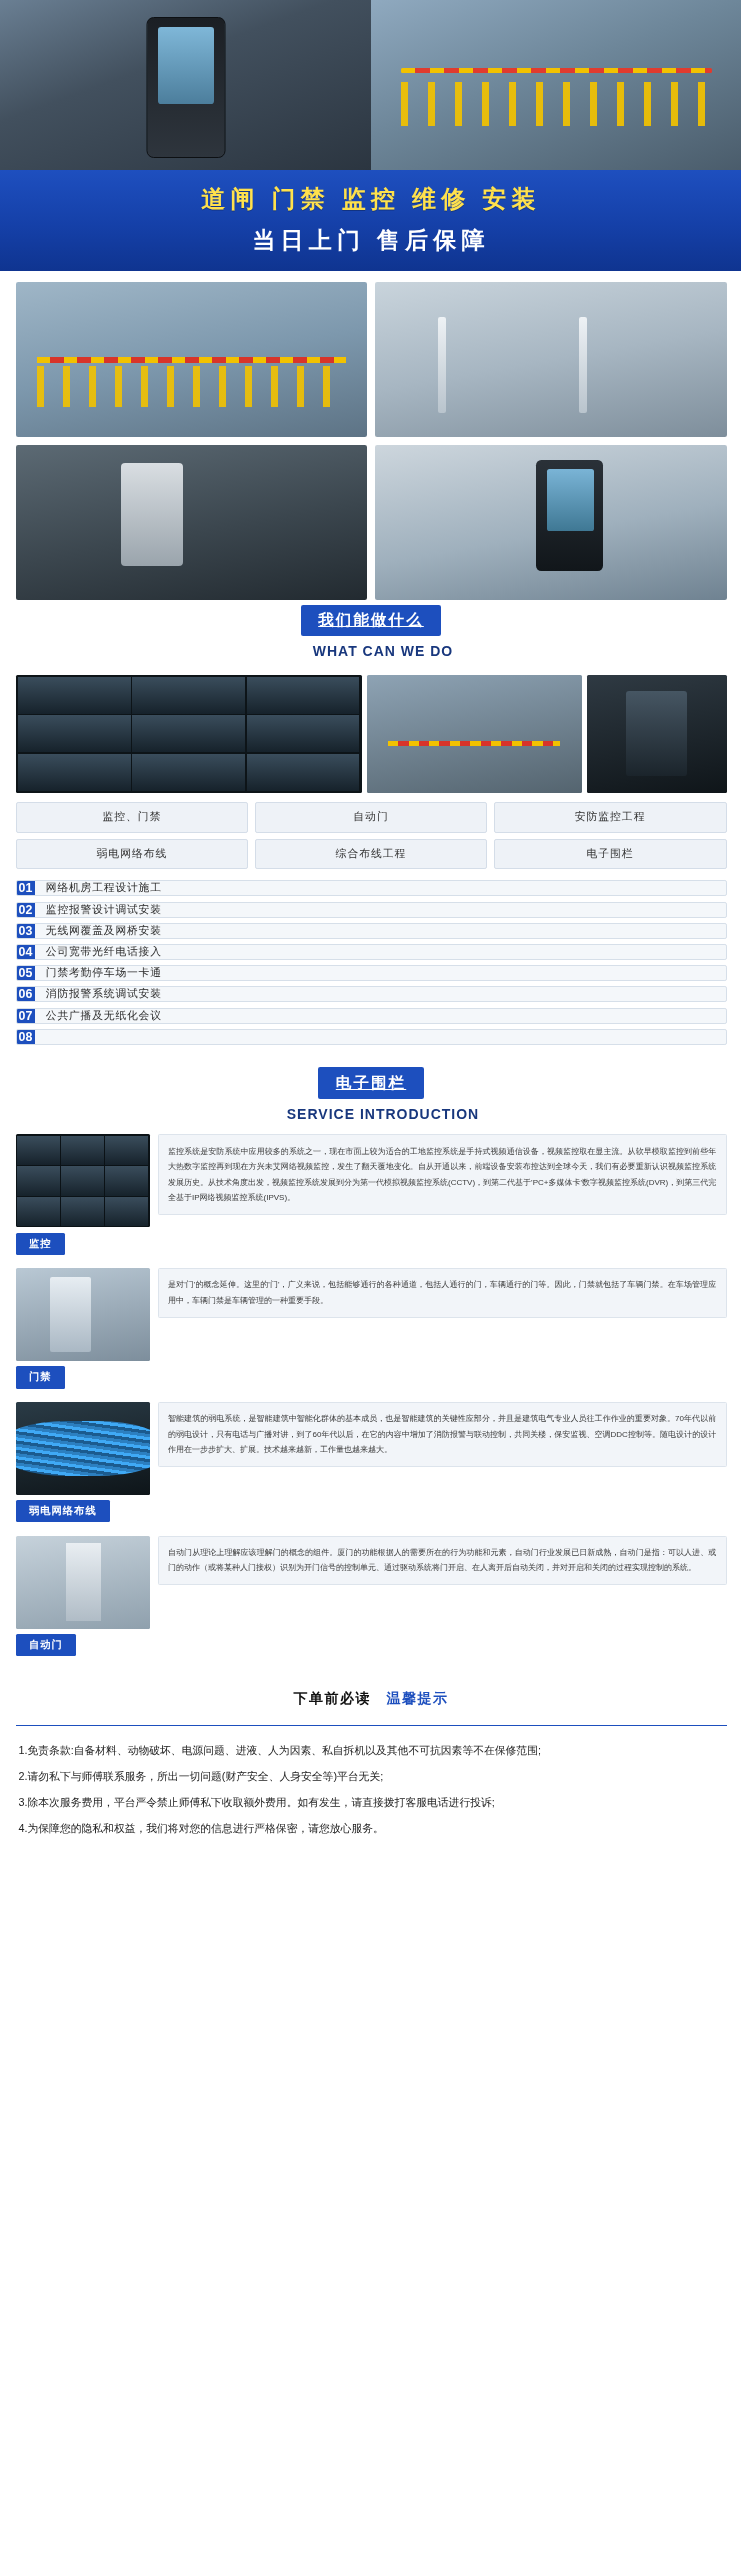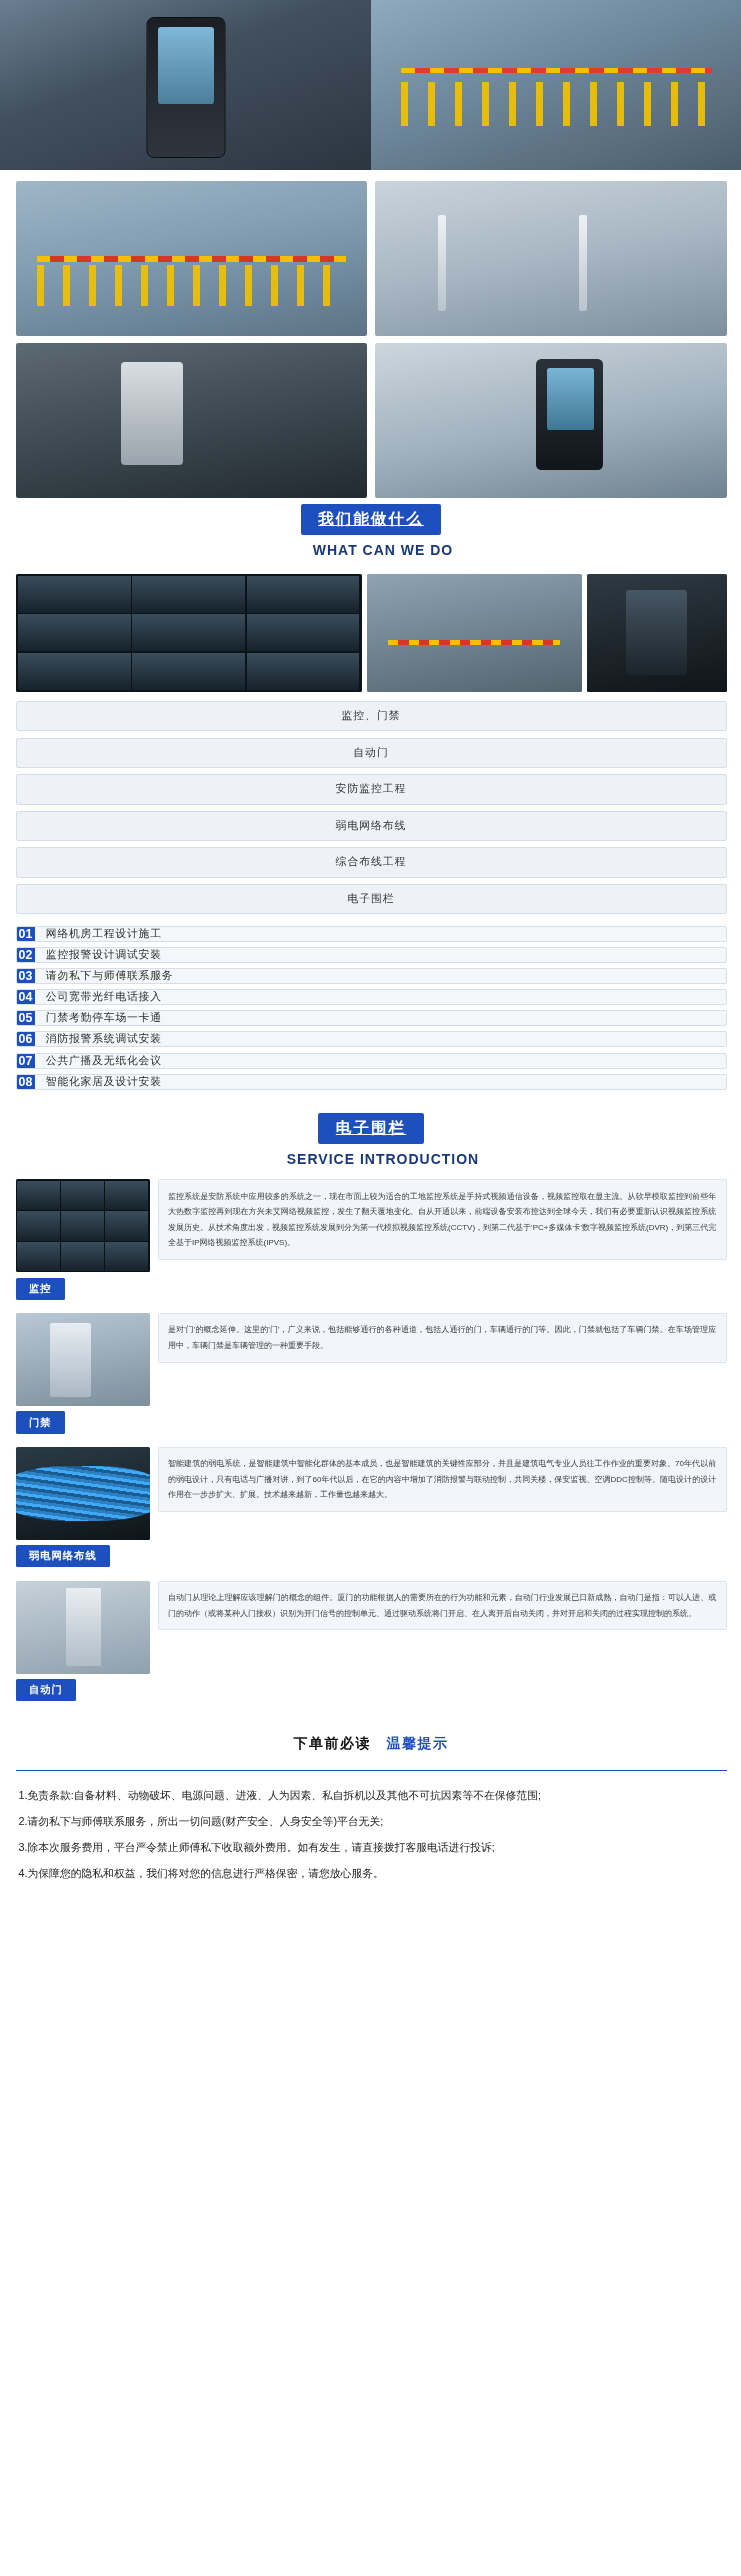--- a/index.html
+++ b/index.html
@@ -101,21 +101,21 @@
     background:linear-gradient(170deg,#8ea3b4,#54646f); position:relative;}
   .cctv-mid::after{content:"";position:absolute;left:10%;top:56%;width:80%;height:5.2px;
     background:repeating-linear-gradient(90deg,#f2c200 0 10.3px,#d8342a 10.3px 20.6px);}
   .cctv-small { flex:.55; height:118px; border-radius:1.5px;
     background:linear-gradient(170deg,#2f3a43,#0f1519); position:relative;}
   .cctv-small::after{content:"";position:absolute;left:28%;top:14%;width:44%;height:72%;
     background:linear-gradient(180deg,#465663,#1b242b);border-radius:3.1px;}
 
   
   .tag-grid {
-    display:grid; grid-template-columns:repeat(1,1fr); gap:6.2px;
+    display:grid; grid-template-columns:repeat(3,1fr); gap:6.2px;
     padding:9.3px 15.5px 0;
   }
   .tag {
     background:#eef2f7; border:0.5px solid #d4dde8; border-radius:2.1px;
     text-align:center; font-size:10.8px; color:#333; padding:7.2px 0; letter-spacing:1px;
   }
 
   
   .num-list { padding:11.3px 15.5px 0; }
   .num-item {
@@ -166,20 +166,24 @@
 </head>
 <body>
 
 <div class="page">
 
   <div class="hero-photos">
     <div class="hero-photo hp1"></div>
     <div class="hero-photo hp2"></div>
   </div>
 
+  <div class="hero-banner">
+    <div class="hero-line1">道闸 门禁 监控 维修 安装</div>
+    <div class="hero-line2">当日上门 售后保障</div>
+  </div>
 
   <div class="photo-grid">
     <div class="gphoto g1"></div>
     <div class="gphoto g2"></div>
     <div class="gphoto g3"></div>
     <div class="gphoto g4"></div>
   </div>
 
   <div class="sec-title-wrap">
     <div class="sec-title-cn">我们能做什么</div>
@@ -215,41 +219,40 @@
     <div class="num-item">
       <div class="num-badge">01</div>
       <div class="num-text">网络机房工程设计施工</div>
     </div>
     <div class="num-item">
       <div class="num-badge">02</div>
       <div class="num-text">监控报警设计调试安装</div>
     </div>
     <div class="num-item">
       <div class="num-badge">03</div>
-      <div class="num-text">请勿私下与师傅联系服务</div>
+      <div class="num-text">无线网覆盖及网桥安装</div>
     </div>
     <div class="num-item">
       <div class="num-badge">04</div>
       <div class="num-text">公司宽带光纤电话接入</div>
     </div>
     <div class="num-item">
       <div class="num-badge">05</div>
       <div class="num-text">门禁考勤停车场一卡通</div>
     </div>
     <div class="num-item">
       <div class="num-badge">06</div>
       <div class="num-text">消防报警系统调试安装</div>
     </div>
     <div class="num-item">
       <div class="num-badge">07</div>
       <div class="num-text">公共广播及无纸化会议</div>
     </div>
     <div class="num-item">
       <div class="num-badge">08</div>
-      <div class="num-text">智能化家居及设计安装</div>
     </div>
   </div>
 
   <div class="sec-title-wrap" style="padding-top:17.5px;">
     <div class="sec-title-cn">电子围栏</div>
     <div class="sec-title-en">SERVICE INTRODUCTION</div>
   </div>
 
   <div class="svc-wrap">
 

